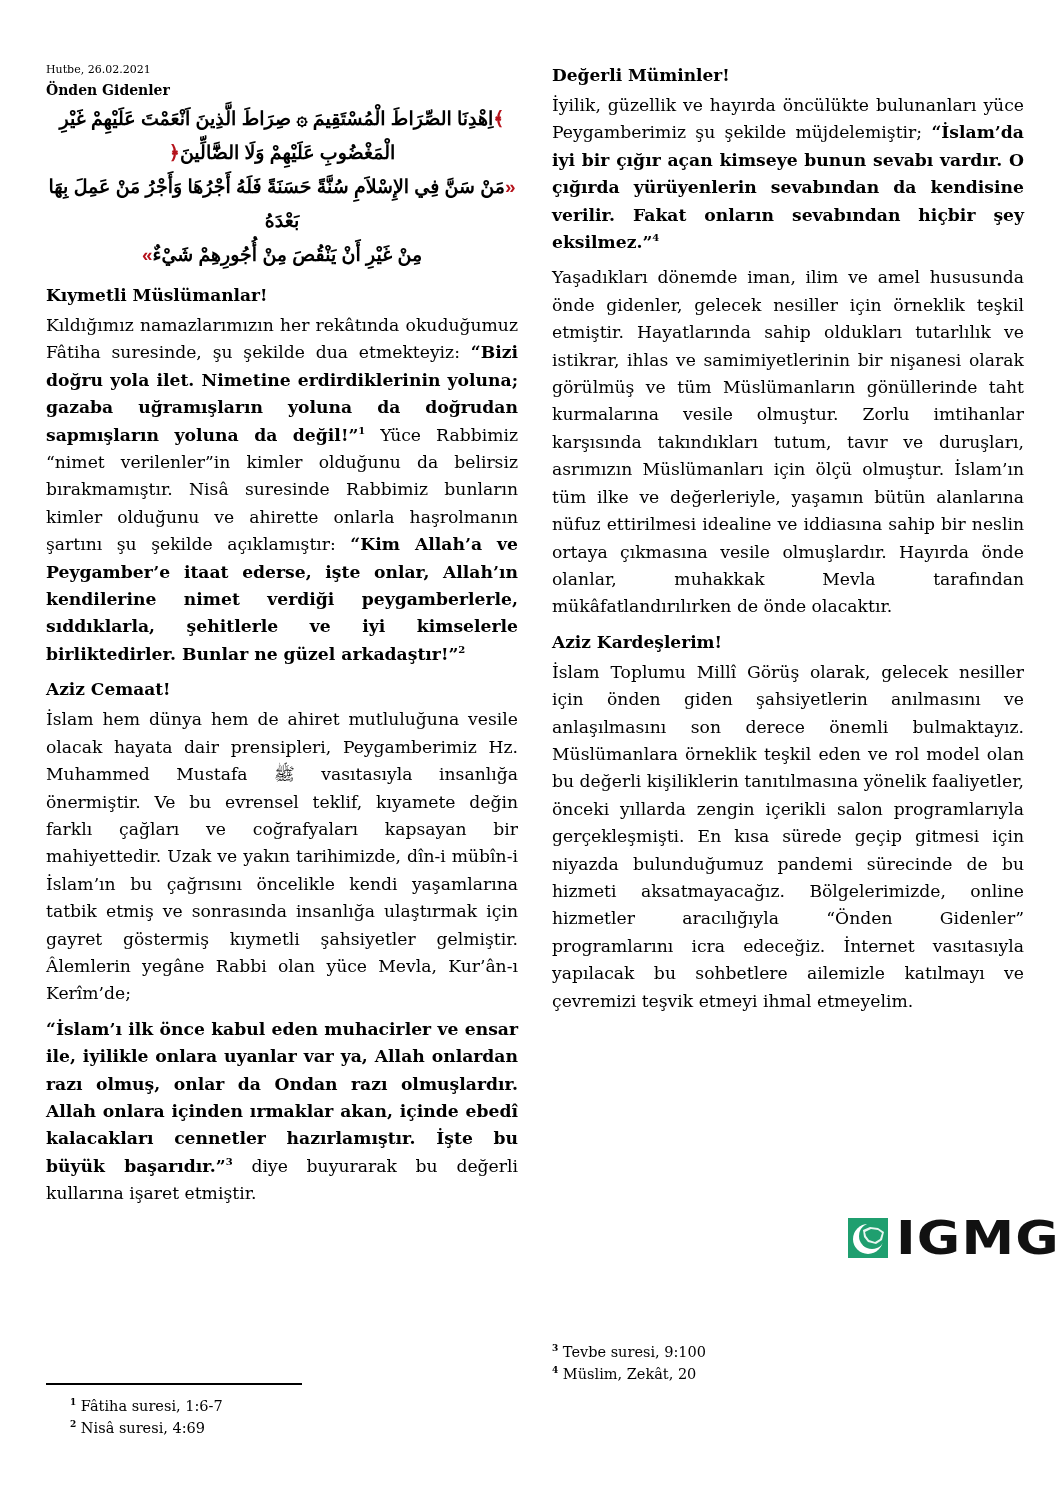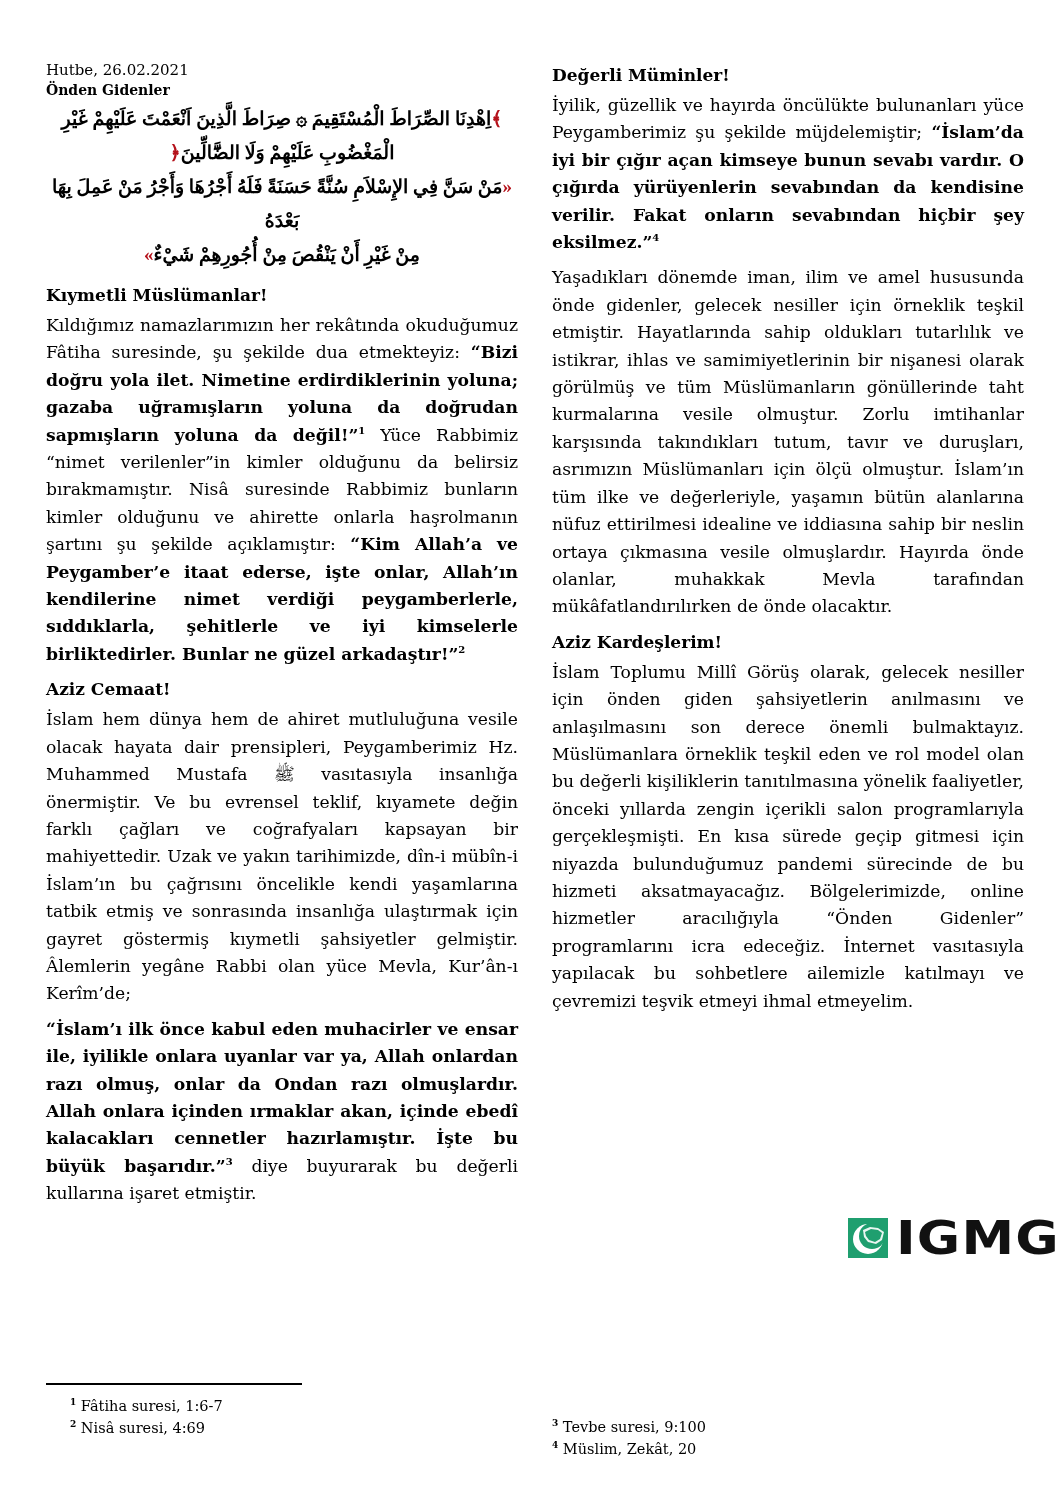--- a/index.html
+++ b/index.html
@@ -1,32 +1,32 @@
 <!DOCTYPE html>
 <html><head>
 <meta charset="utf-8">
 <style>
   html, body { margin: 0; padding: 0; background: #ffffff; }
   body { width: 1058px; height: 1497px; position: relative; overflow: hidden; color: #000; }
   .page { position: absolute; left: 0; top: 0; width: 1058px; height: 1497px; }
   .col { position: absolute; top: 60px; width: 472px; font-family: "DejaVu Serif", serif; font-size: 17.2px; line-height: 27.4px; }
   .col-left { left: 46px; }
   .col-right { left: 552px; }
-  .meta-date { font-size: 15px; line-height: 20px; margin: 0; }
+  .meta-date { font-size: 11px; line-height: 20px; margin: 0; }
   .meta-title { font-size: 14px; line-height: 20px; margin: 0 0 2px 0; font-weight: bold; }
-  .arabic { direction: rtl; text-align: center; font-family: Liberation Serif, serif; font-weight: bold; font-size: 19px; line-height: 34px; margin: 0; }
+  .arabic { direction: rtl; text-align: center; font-family: Liberation Sans, sans-serif; font-weight: bold; font-size: 19px; line-height: 34px; margin: 0; }
   .arabic .orn { color: #b5121b; font-weight: bold; }
   .arabic-block { margin-bottom: 10px; }
   h2 { font-family: "DejaVu Serif", serif; font-size: 17px; font-weight: bold; margin: 6px 0 4px 0; line-height: 26px; }
   p { margin: 0 0 8px 0; text-align: justify; }
   b.q { font-weight: bold; }
   sup { font-size: 10px; line-height: 0; vertical-align: super; font-weight: bold; }
   .footnotes { position: absolute; top: 1380px; font-family: "DejaVu Serif", serif; font-size: 14.5px; line-height: 22px; }
   .fn-left { left: 46px; margin-left: 24px; }
-  .fn-right { left: 552px; top: 1416px; }
+  .fn-right { left: 552px; top: 1341px; }
   .fn-rule { position: absolute; left: 46px; top: 1383px; width: 256px; height: 2px; background: #000; }
   .fn-left { top: 1395px; }
   .fn-item sup { font-size: 9px; }
   .logo { position: absolute; left: 828px; top: 1215px; width: 190px; height: 46px; display: flex; align-items: center; padding-left: 20px; }
   .logo-mark { width: 40px; height: 40px; background: #1f9f6f; position: relative; overflow: hidden; }
   .logo-mark svg { position: absolute; left: 0; top: 0; }
   .logo-text { font-family: "DejaVu Sans", sans-serif; font-weight: bold; font-size: 46px; letter-spacing: 1px; margin-left: 8px; line-height: 46px; transform: scaleX(1.15); transform-origin: left center; color: #111; }
 </style>
 </head>
 <body>

